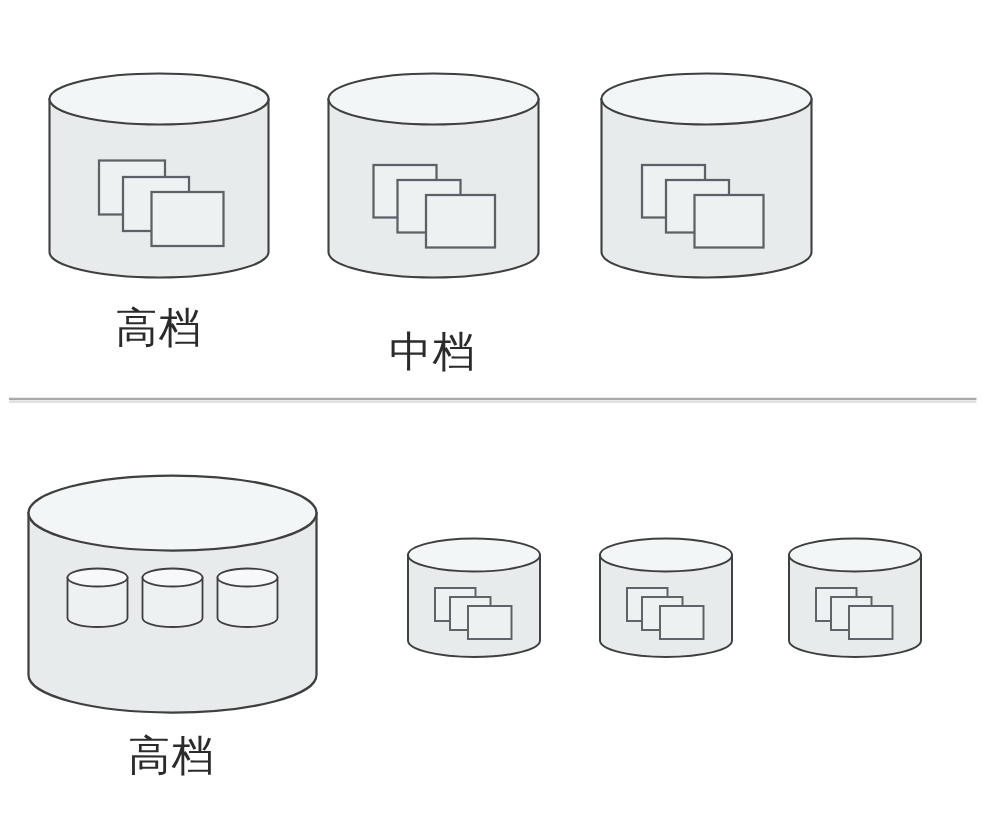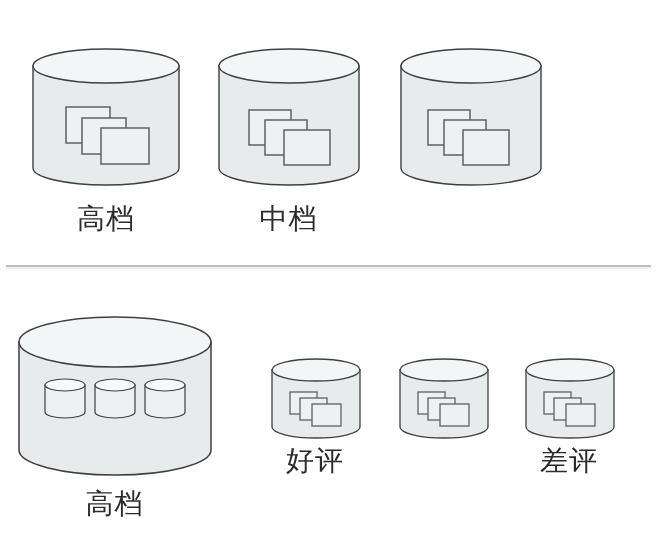--- a/index.html
+++ b/index.html
@@ -32,21 +32,21 @@
     position: absolute;
     text-align: center;
     color: #2b2b2b;
     font-size: 28px;
     line-height: 26px;
     letter-spacing: 1px;
     white-space: nowrap;
     font-family: "Liberation Sans", "DejaVu Sans", sans-serif;
   }
   .cap-top-1 { left: 33px;  top: 206px; width: 146px; }
-  .cap-top-2 { left: 218px; top: 206px; width: 141px; text-align: center; }
+  .cap-top-2 { left: 218px; top: 222px; width: 141px; text-align: center; }
   .cap-top-3 { left: 400px; top: 206px; width: 141px; }
   .cap-big   { left: 18px;  top: 491px; width: 193px; }
   .cap-bot-1 { left: 268px; top: 448px; width: 94px; }
   .cap-bot-2 { left: 396px; top: 448px; width: 94px; }
   .cap-bot-3 { left: 522px; top: 448px; width: 94px; }
 </style>
 </head>
 <body>
 
 <div id="diagram-root">
@@ -136,16 +136,14 @@
       </g>
     </g>
 
   </svg>
 
   <div class="caption cap-top-1">高档</div>
   <div class="caption cap-top-2">中档</div>
 
   <div class="caption cap-big">高档</div>
 
-  <div class="caption cap-bot-1">好评</div>
-  <div class="caption cap-bot-3">差评</div>
 
 </div>
 
 </body></html>

